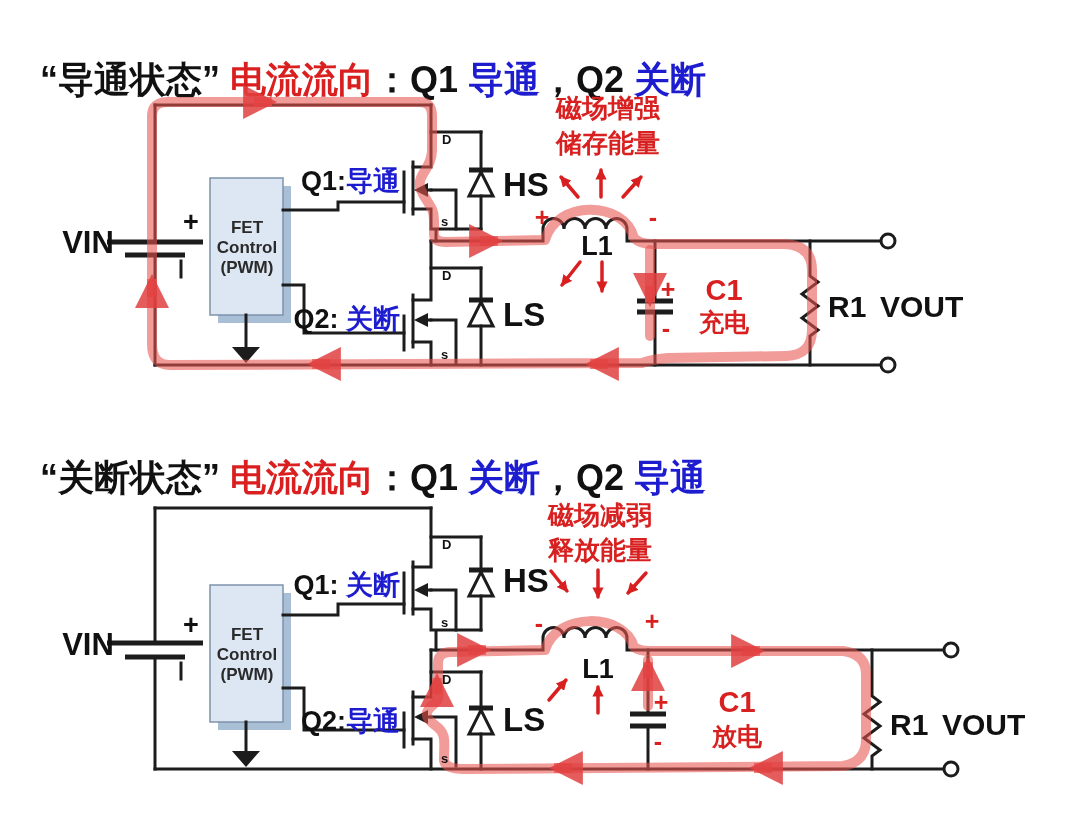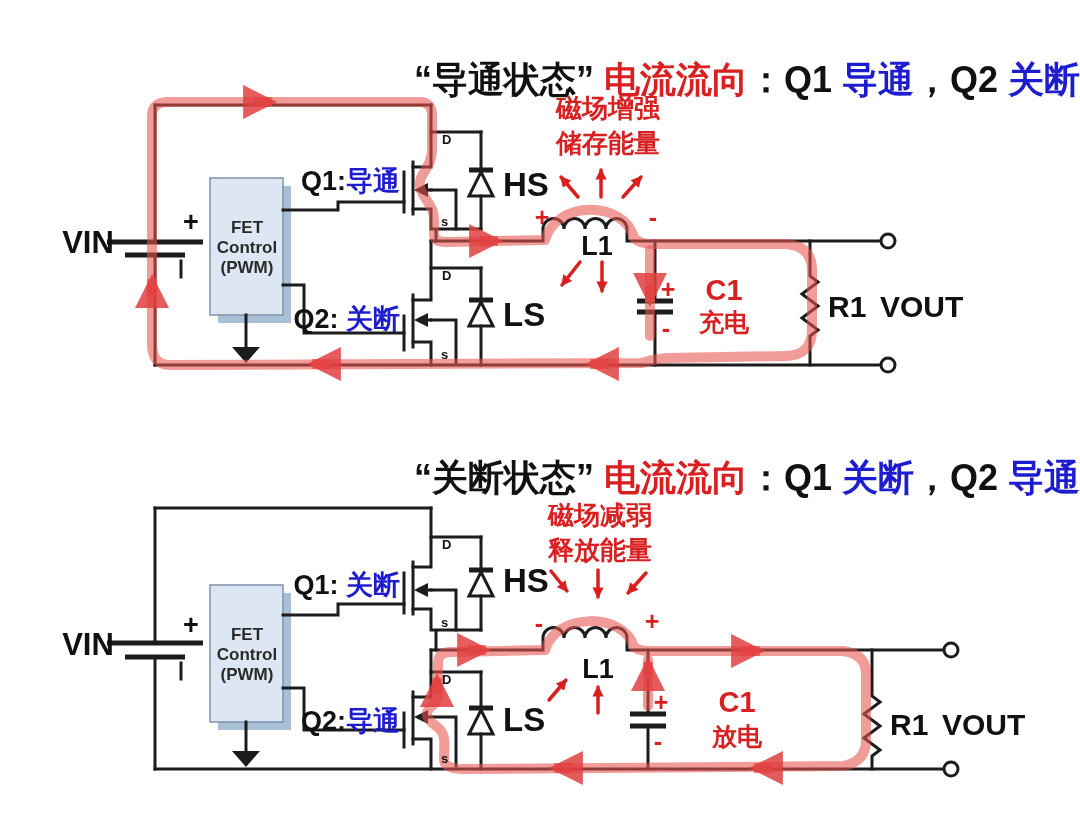--- a/index.html
+++ b/index.html
@@ -1,18 +1,18 @@
 <!DOCTYPE html>
 <html><head>
 <meta charset="utf-8">
 <style>
   html,body{margin:0;padding:0;background:#ffffff;}
   #stage{position:relative;width:1080px;height:814px;background:#ffffff;overflow:hidden;
          font-family:"Liberation Sans","DejaVu Sans",sans-serif;}
-  .title{position:absolute;left:0;width:100%;text-align:right;font-size:36px;font-weight:700;
+  .title{position:absolute;left:0;width:100%;text-align:left;font-size:36px;font-weight:700;
          color:#111;letter-spacing:0;white-space:pre;}
   .t-red{color:#d91f1f;margin-left:10px;}
   .t-blue{color:#1d1dcf;}
   svg{position:absolute;left:0;top:0;}
   .w{stroke:#1c1c1c;stroke-width:3;fill:none;stroke-linecap:square;}
   .w4{stroke:#1c1c1c;stroke-width:5;fill:none;stroke-linecap:butt;}
   .flowp{stroke:#e85550;stroke-opacity:0.58;stroke-width:10;fill:none;stroke-linejoin:round;stroke-linecap:round;}
   .flowa{stroke:#e85550;stroke-opacity:0.75;stroke-width:10;fill:none;stroke-linecap:butt;}
   .fieldl{stroke:#d92020;stroke-width:3.5;fill:none;stroke-linecap:round;}
   .boxmain{fill:#dde7f3;stroke:#7d93ab;stroke-width:1.5;}

